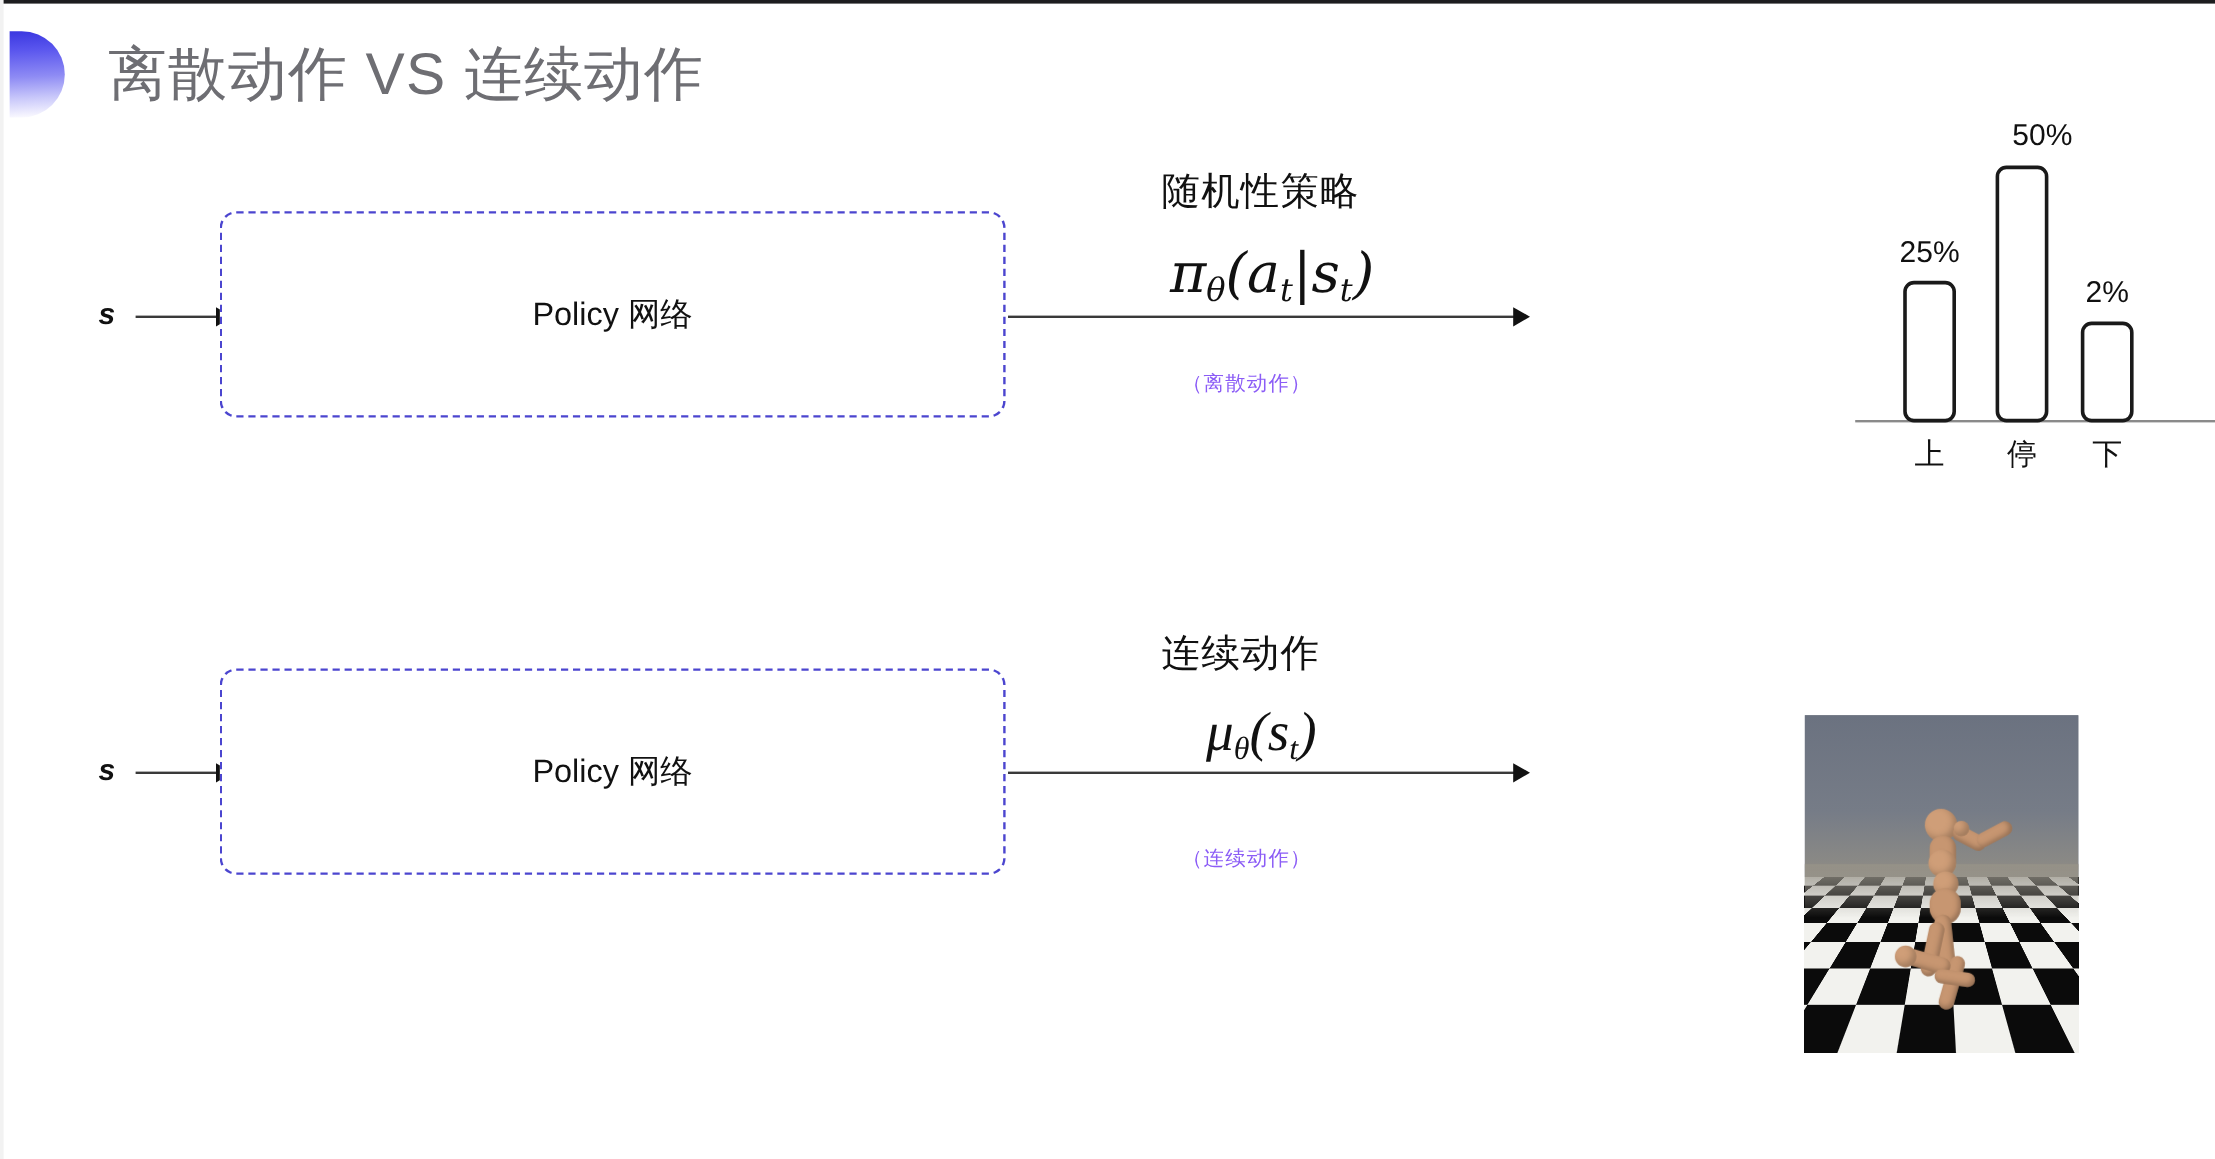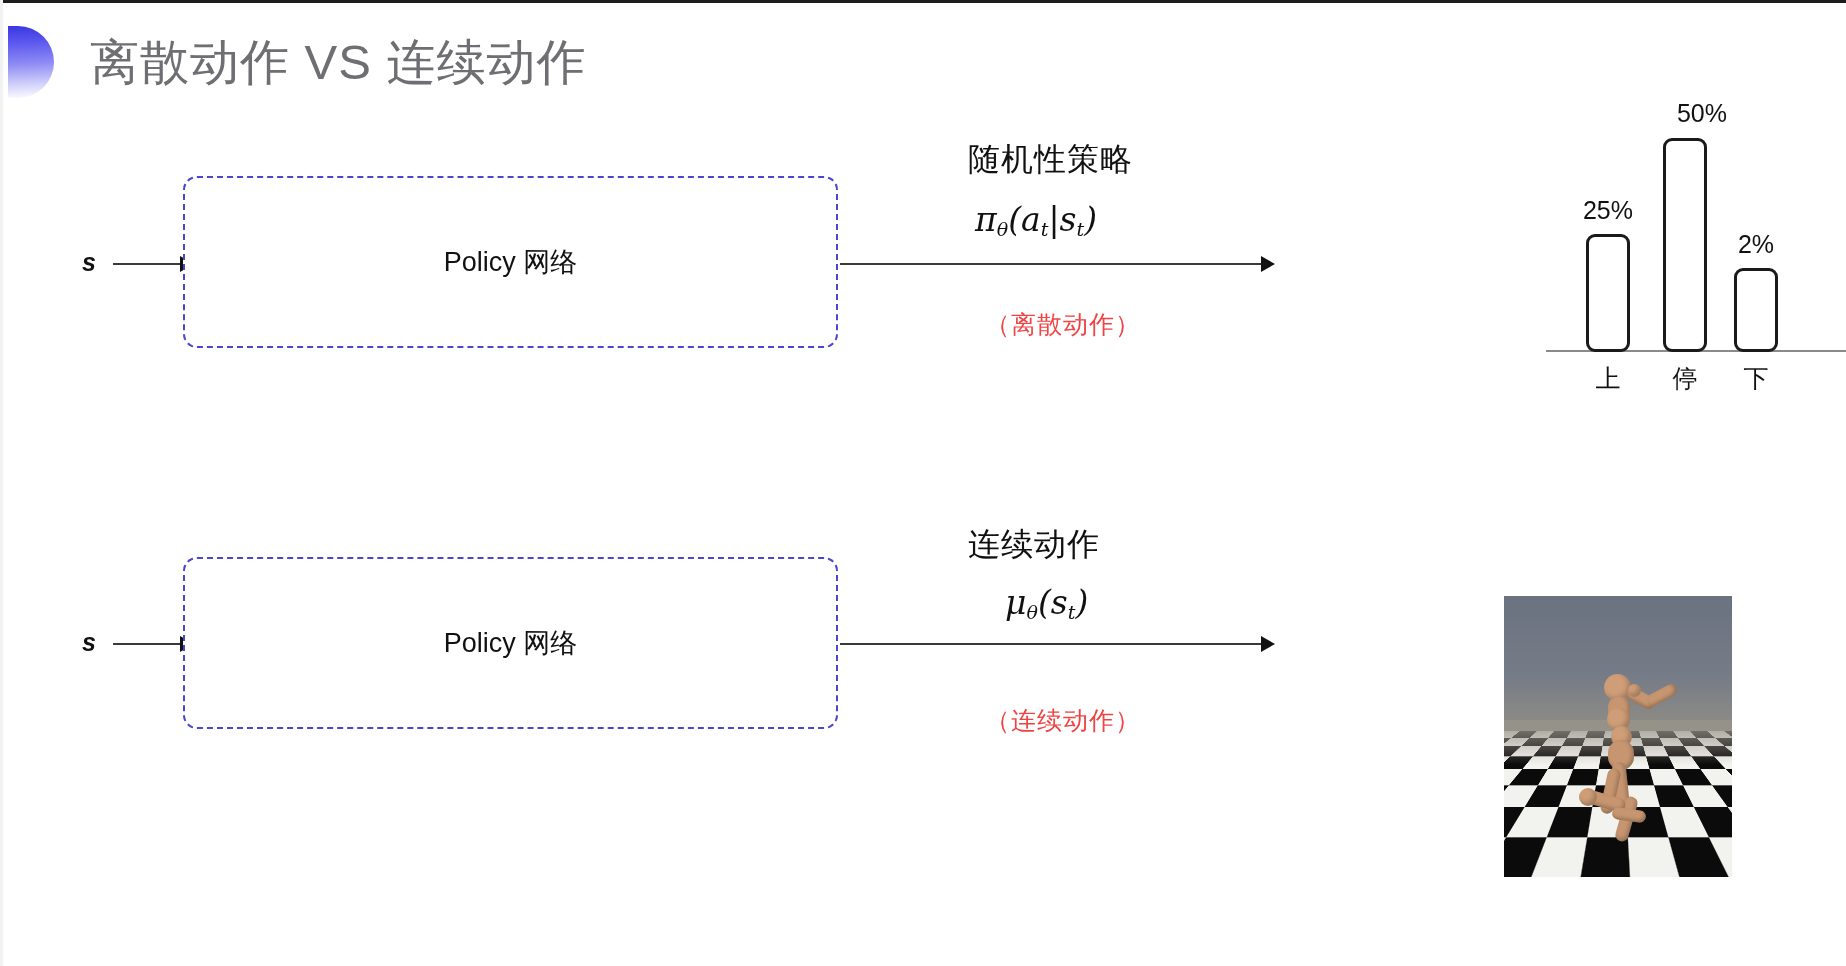--- a/index.html
+++ b/index.html
@@ -99,33 +99,33 @@
     position: absolute;
     font-size: 32px;
     color: #111111;
     white-space: nowrap;
     letter-spacing: 1px;
   }
   .policy-formula {
     position: absolute;
     font-family: "DejaVu Serif", "Liberation Serif", serif;
     font-style: italic;
-    font-size: 33px;
+    font-size: 46px;
     color: #111111;
     white-space: nowrap;
   }
   .policy-formula sub {
     font-size: 0.58em;
     font-style: italic;
     vertical-align: -0.28em;
   }
   .action-note {
     position: absolute;
-    font-size: 25px;
-    color: #ef4444;
+    font-size: 17px;
+    color: #8b5cf6;
     white-space: nowrap;
     letter-spacing: 1px;
   }
 
   
   .chart {
     position: absolute;
     left: 1540px;
     top: 96px;
     width: 306px;
@@ -265,21 +265,21 @@
 
 <div class="policy-box" style="left:183px; top:557px; width:655px; height:172px;">
   <div class="policy-box-label">Policy 网络</div>
 </div>
 
 <div class="arrow-line" style="left:840px; top:643px; width:425px;"></div>
 <div class="arrow-head" style="left:1261px; top:636px;"></div>
 
 <div class="policy-name" style="left:968px; top:523px;">连续动作</div>
 
-<div class="policy-formula" style="left:1005px; top:583px;">
+<div class="policy-formula" style="left:1005px; top:583px;font-family:Liberation Serif, serif;">
   <span>μ</span><sub>θ</sub><span>(</span><span>s</span><sub>t</sub><span>)</span>
 </div>
 
 <div class="action-note" style="left:985px; top:692px;margin-top:12px;">（连续动作）</div>
 
 <div class="sim-frame">
   <div class="sim-sky"></div>
   <div class="sim-floor"></div>
   <div class="sim-floor-haze"></div>
 

